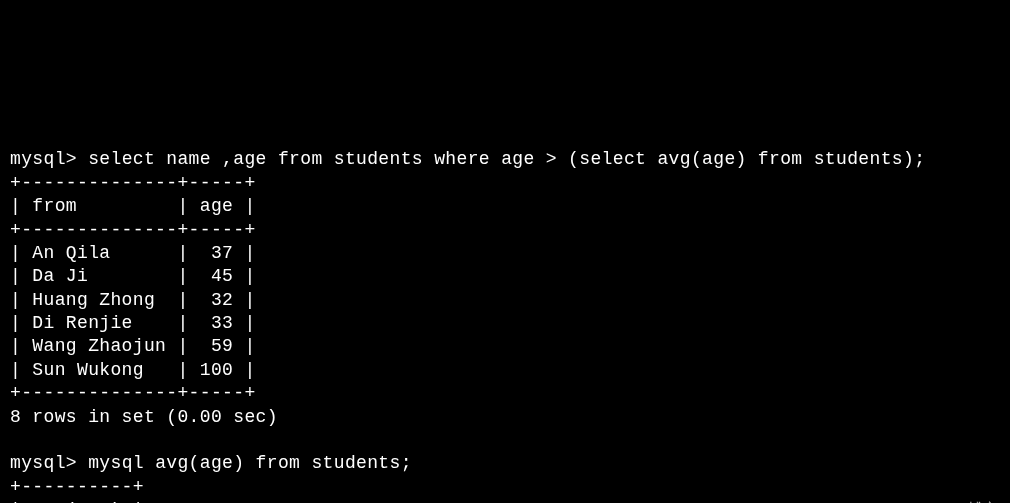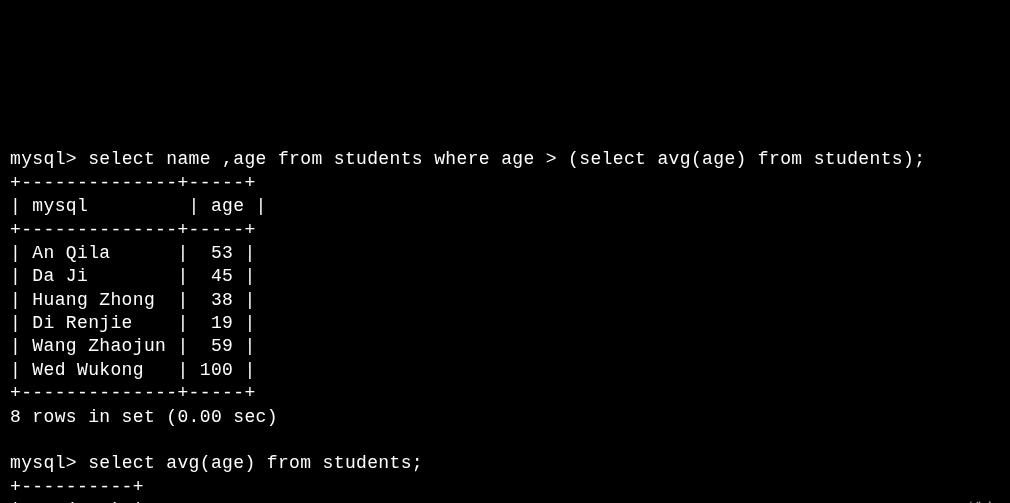--- a/index.html
+++ b/index.html
@@ -32,32 +32,32 @@
     }
   </style>
 </head>
 <body>
 
 
 
 <div class="terminal">
 <span><span>mysql&gt;</span> <span>select name ,age from students where age &gt; (select avg(age) from students);</span></span>
 <span>+--------------+-----+</span>
-<span>| mysql         | age |</span>
+<span>| from         | age |</span>
 <span>+--------------+-----+</span>
-<span>| An Qila      |  53 |</span>
+<span>| An Qila      |  37 |</span>
 <span>| Da Ji        |  45 |</span>
-<span>| Huang Zhong  |  38 |</span>
-<span>| Di Renjie    |  19 |</span>
+<span>| Huang Zhong  |  32 |</span>
+<span>| Di Renjie    |  33 |</span>
 <span>| Wang Zhaojun |  59 |</span>
-<span>| Wed Wukong   | 100 |</span>
+<span>| Sun Wukong   | 100 |</span>
 <span>+--------------+-----+</span>
 <span>8 rows in set (0.00 sec)</span>
 <span></span>
-<span><span>mysql&gt;</span> <span>select avg(age) from students;</span></span>
+<span><span>mysql&gt;</span> <span>mysql avg(age) from students;</span></span>
 <span>+----------+</span>
 <span>| avg(age) |</span>
 
 
 
 
 </div>
 
 <div class="watermark">@51CTO博客</div>
 

